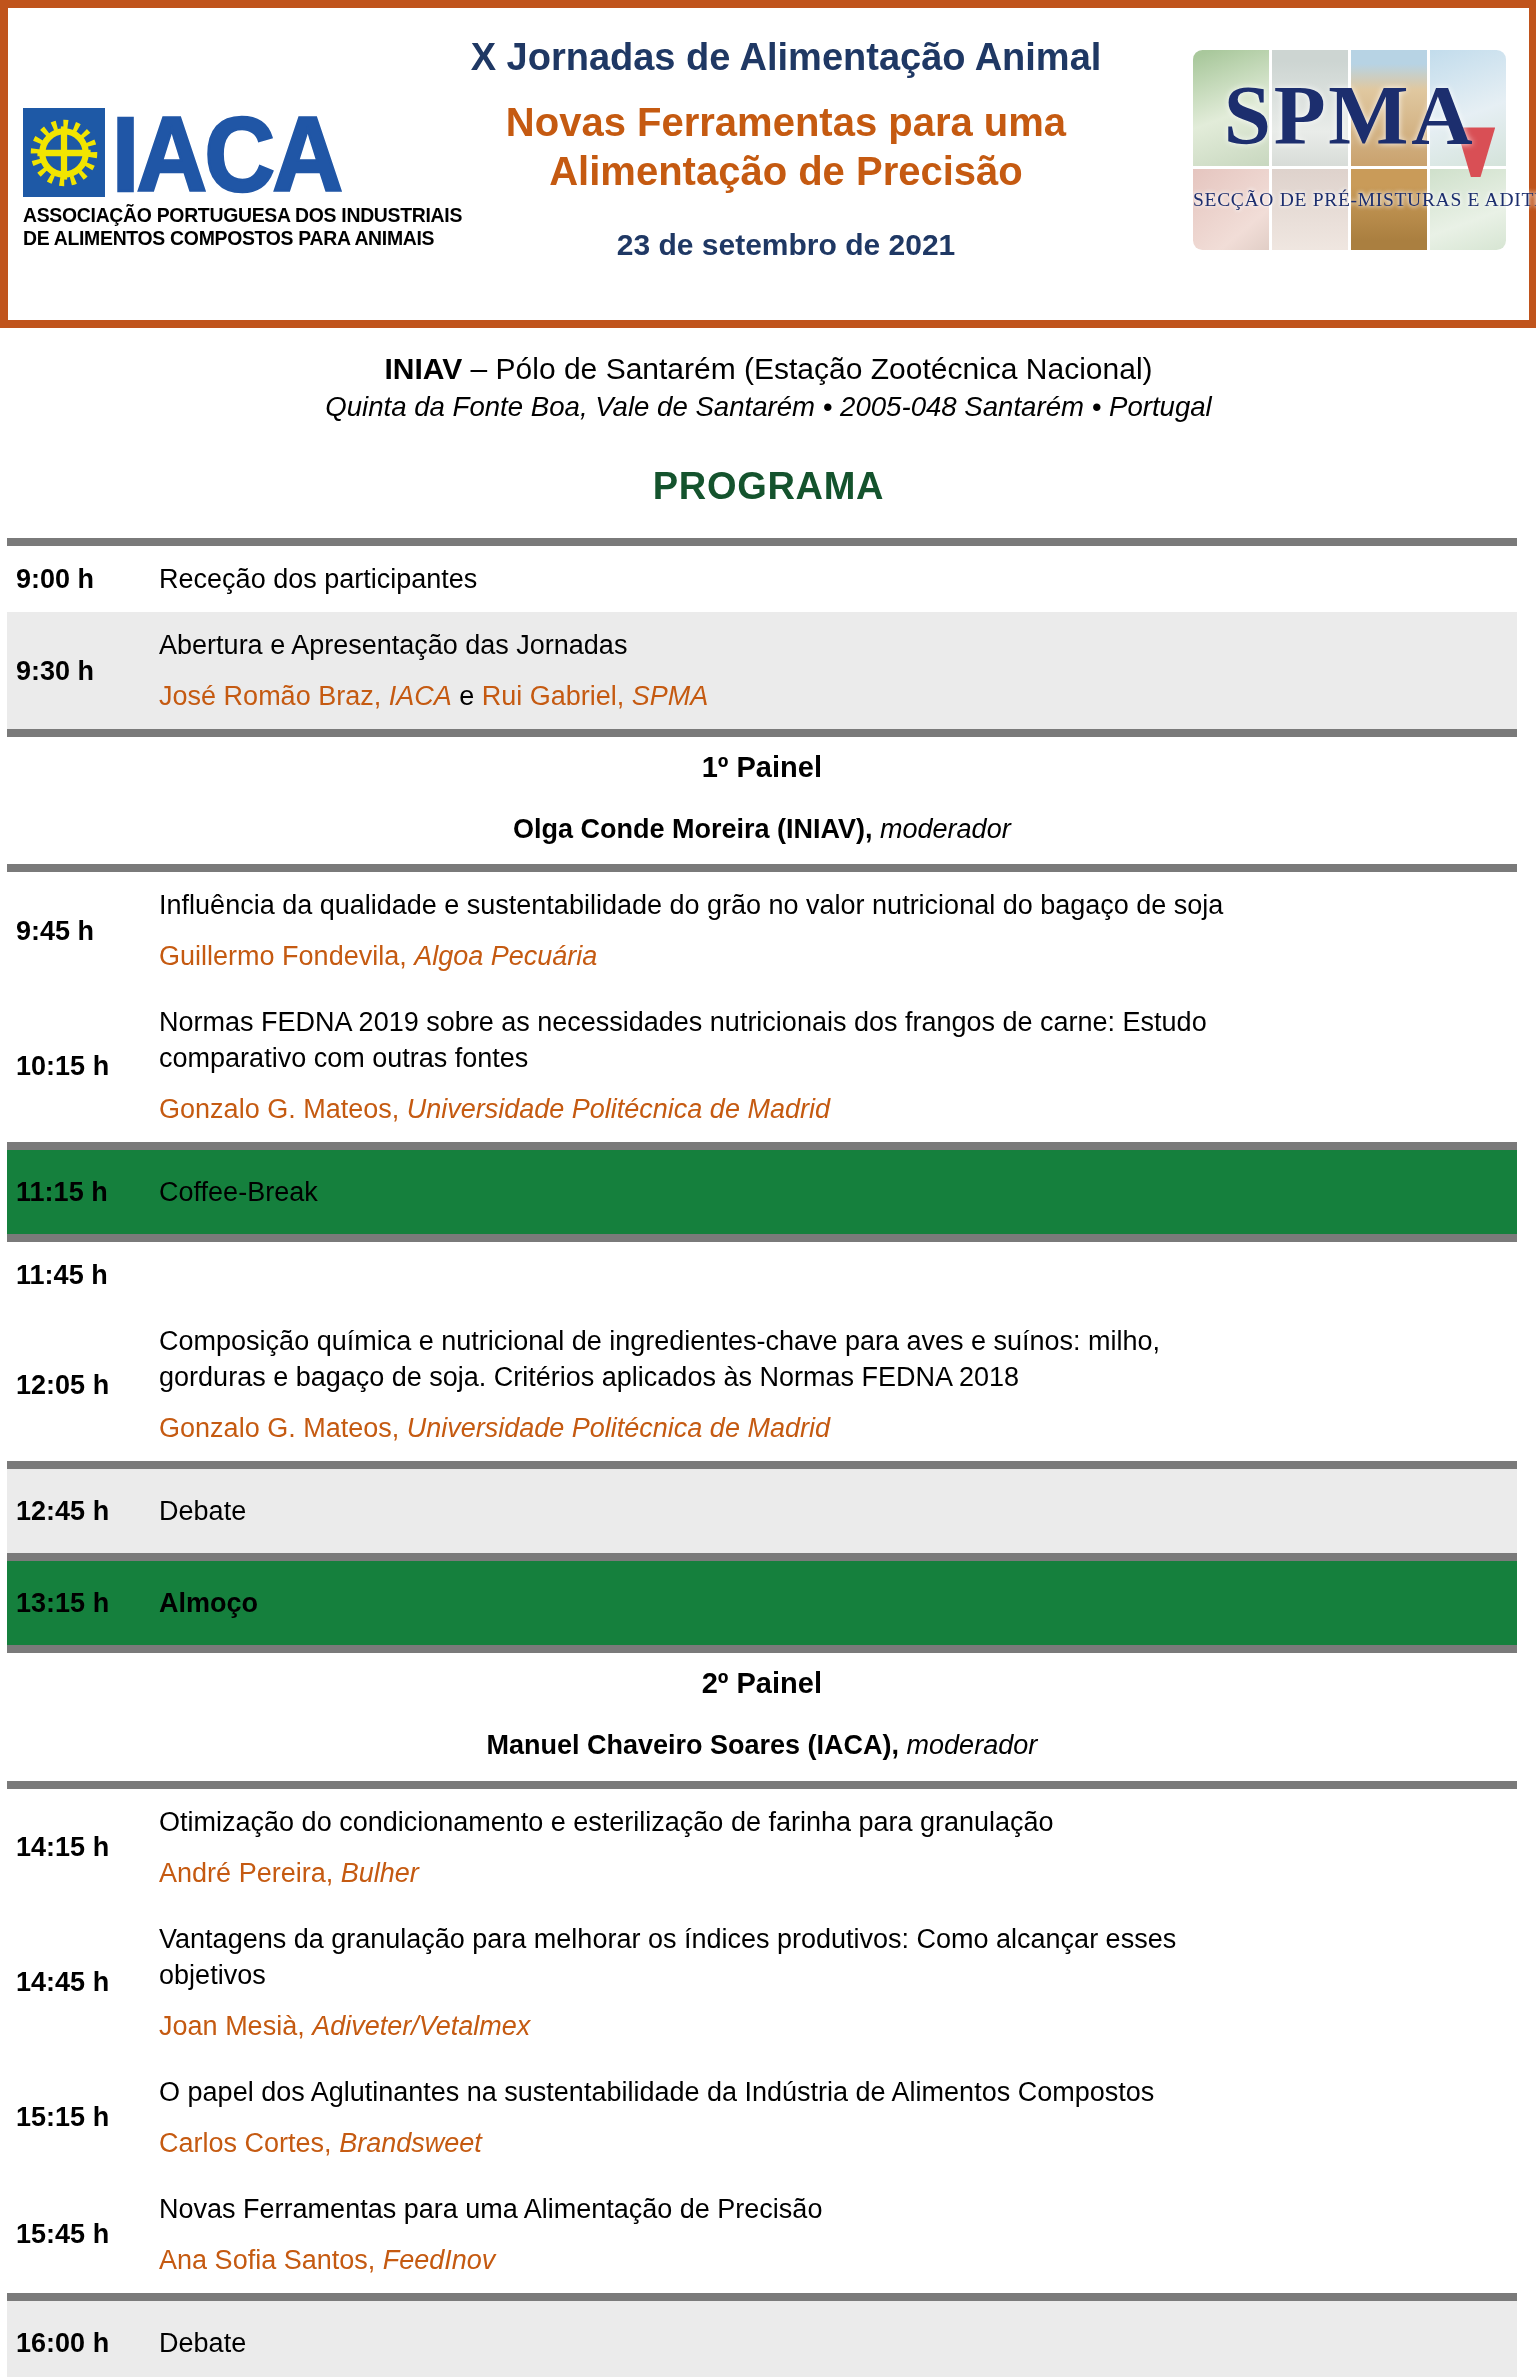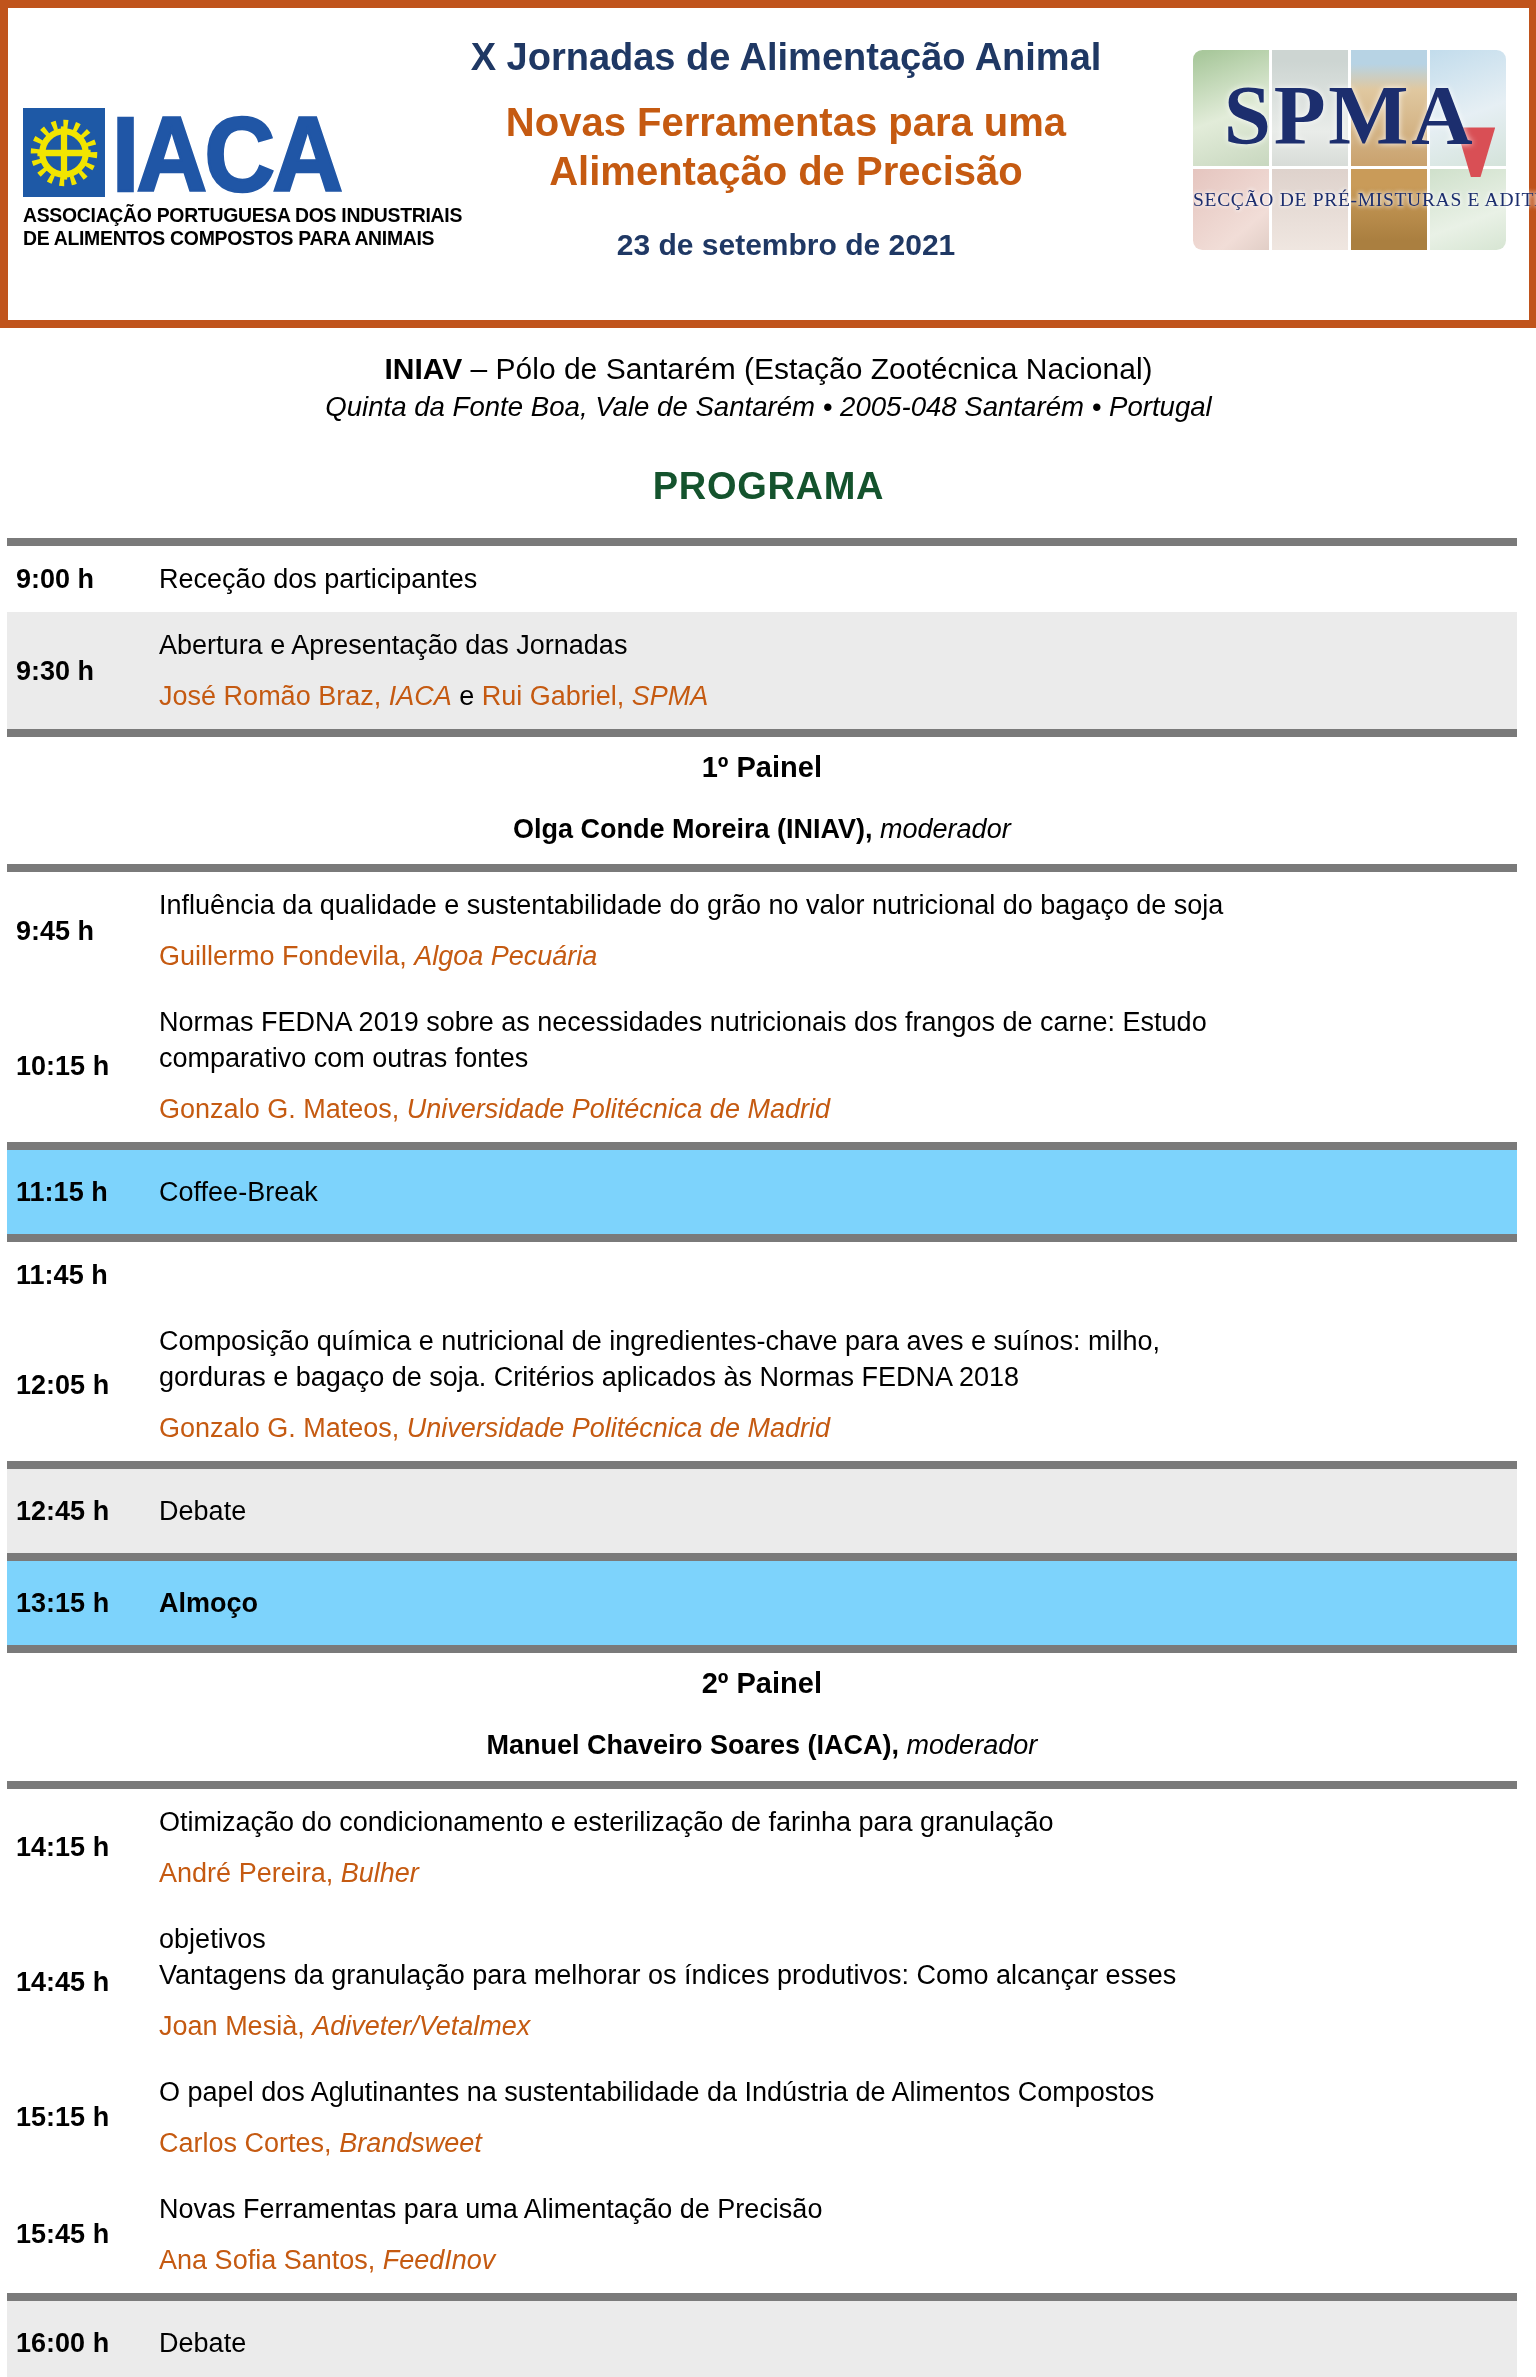--- a/index.html
+++ b/index.html
@@ -62,21 +62,21 @@
   .venue1{text-align:center;font-size:30px;line-height:35px;margin-top:23px;}
   .venue1 .b{font-weight:bold;}
   .venue2{text-align:center;font-style:italic;font-size:27.6px;line-height:32px;margin-top:5.4px;}
   .programa{text-align:center;font-weight:bold;font-size:38px;line-height:42px;color:#14532d;letter-spacing:0.7px;margin-top:42px;margin-bottom:31px;}
   
   .schedule{margin:0 20px 0 6.7px;}
   .hbar{height:8px;background:#7A7A7A;}
   .row{display:flex;padding:15px 0;}
   .row.banner{padding:24px 0;}
   .row.bg-gray{background:#EBEBEB;}
-  .row.bg-green{background:#7dd3fc;}
+  .row.bg-green{background:#15803d;}
   .time{flex:0 0 143px;padding-left:9.4px;font-weight:bold;display:flex;align-items:center;white-space:nowrap;}
   .content{flex:1 1 auto;display:flex;flex-direction:column;justify-content:center;}
   .tline{white-space:nowrap;}
   .tline.b{font-weight:bold;}
   .speaker{color:#C55A11;margin-top:15px;white-space:nowrap;}
   .speaker .it{font-style:italic;}
   .speaker .pl{color:#000;}
   .panel{text-align:center;padding:12px 0 17.5px;}
   .panel-title{font-weight:bold;font-size:29px;}
   .panel-mod{margin-top:25.6px;}
@@ -220,22 +220,22 @@
     <div class="row">
       <div class="time">14:15 h</div>
       <div class="content">
         <div class="tline">Otimização do condicionamento e esterilização de farinha para granulação</div>
         <div class="speaker"><span>André Pereira, </span><span class="it ">Bulher</span></div>
       </div>
     </div>
     <div class="row">
       <div class="time">14:45 h</div>
       <div class="content">
+        <div class="tline">Vantagens da granulação para melhorar os índices produtivos: Como alcançar esses</div>
         <div class="tline">objetivos</div>
-        <div class="tline">Vantagens da granulação para melhorar os índices produtivos: Como alcançar esses</div>
         <div class="speaker"><span>Joan Mesià, </span><span class="it ">Adiveter/Vetalmex</span></div>
       </div>
     </div>
     <div class="row">
       <div class="time">15:15 h</div>
       <div class="content">
         <div class="tline">O papel dos Aglutinantes na sustentabilidade da Indústria de Alimentos Compostos</div>
         <div class="speaker"><span>Carlos Cortes, </span><span class="it ">Brandsweet</span></div>
       </div>
     </div>

